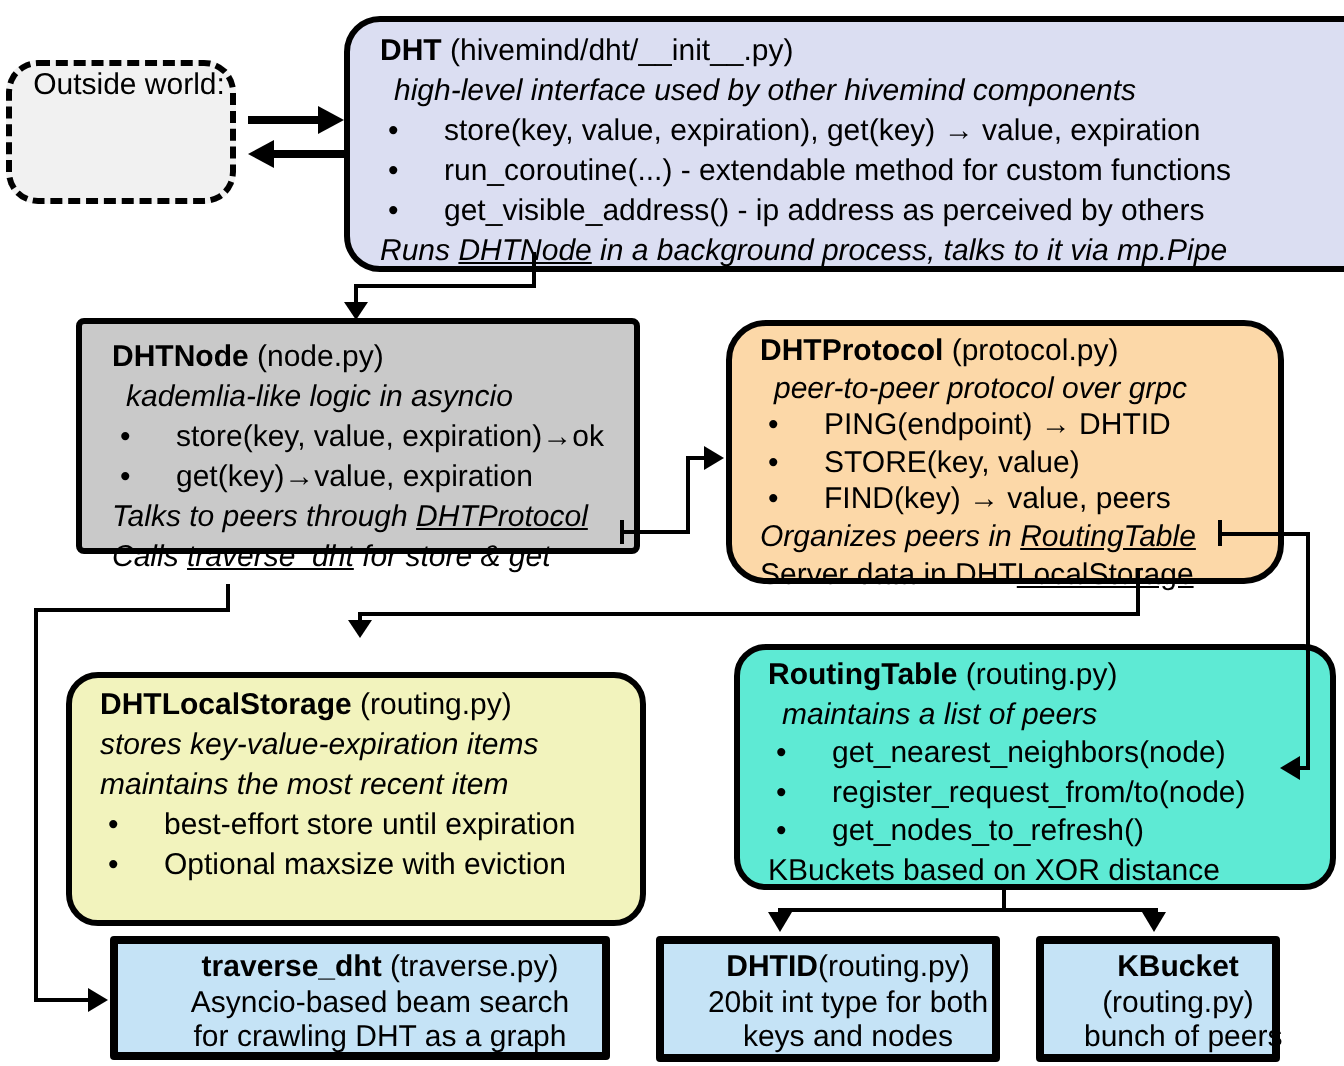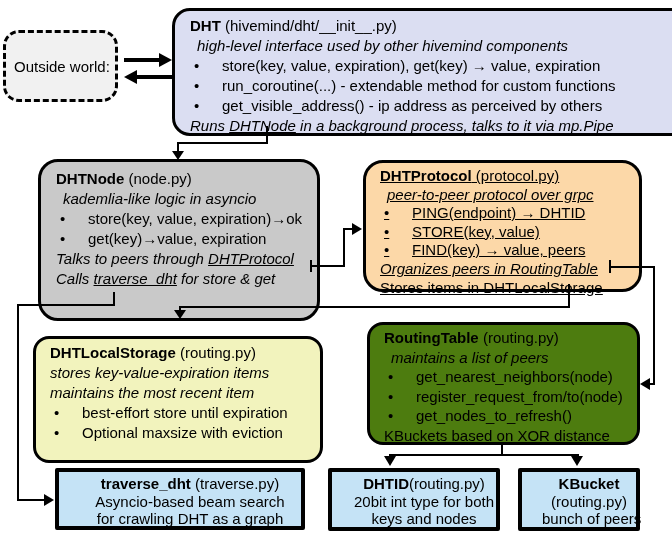--- a/index.html
+++ b/index.html
@@ -16,31 +16,31 @@
   .sub { padding-left:7px; }
   .bul { display:flex; }
   .bul::before { content:"\2022"; display:inline-block; width:28px; padding-left:4px; flex:0 0 auto; }
   .hline, .vline { position:absolute; background:#000; }
   .hline { height:2px; }
   .vline { width:2px; }
   .arr { position:absolute; width:0; height:0; }
 
   #b-outside { left:3px; top:30px; width:115px; height:72px; background:#f1f1f1;
                border:3.5px dashed #000; border-radius:16px;
-               display:flex; flex-direction:column; justify-content:center;
+               display:flex; flex-direction:row; justify-content:center;
                padding-left:8px; line-height:19px; font-size:15px; }
   #b-dht { left:172px; top:8px; width:563px; height:128px; background:#dbdef2;
            border-radius:18px; padding:5px 6px 0 15px; line-height:20px; }
-  #b-dhtnode { left:38px; top:159px; width:282px; height:162px; background:#c9c9c9;
-               border-radius:20px; padding:7px 6px 0 15px; line-height:20px; }
+  #b-dhtnode { left:38px; top:159px; width:282px; height:118px; background:#c9c9c9;
+               border-radius:4px; padding:7px 6px 0 15px; line-height:20px; }
   #b-dhtprotocol { left:363px; top:160px; width:279px; height:132px; background:#fcd8a8;
-                   border-radius:20px; padding:4px 4px 0 14px; line-height:18.6px;text-decoration:underline; }
+                   border-radius:20px; padding:4px 4px 0 14px; line-height:18.6px; }
   #b-localstorage { left:33px; top:336px; width:290px; height:127px; background:#f2f3bd;
                     border-radius:16px; padding:4px 4px 0 14px; line-height:20px; }
-  #b-routingtable { left:367px; top:322px; width:273px; height:123px; background:#4d7c0f;
+  #b-routingtable { left:367px; top:322px; width:301px; height:123px; background:#5eead4;
                     border-radius:16px; padding:3px 4px 0 14px; line-height:19.5px; }
   .leaf { background:#c5e3f6; border-width:4.5px; border-radius:2px;
           text-align:center; line-height:17.5px; padding-top:3px; }
   #b-traverse { left:55px; top:468px; width:250px; height:62px; }
   #b-dhtid { left:328px; top:468px; width:172px; height:63px; }
   #b-kbucket { left:518px; top:468px; width:122px; height:63px;text-align:center; }
 </style>
 </head>
 <body>
 
@@ -84,21 +84,21 @@
     <div class="row bul">
         <span>PING(endpoint) → DHTID</span>
       </div>
     <div class="row bul">
         <span>STORE(key, value)</span>
       </div>
     <div class="row bul">
         <span>FIND(key) → value, peers</span>
       </div>
     <div class="row it"><span>Organizes peers in </span><span class="u">RoutingTable</span></div>
-    <div class="row"><span>Stores items in DHT</span><span class="u">LocalStorage</span></div>
+    <div class="row"><span>Server data in DHT</span><span class="u">LocalStorage</span></div>
   </div>
 
   <div class="box" id="b-localstorage">
     <div class="row"><span class="b">DHTLocalStorage</span><span> (routing.py)</span></div>
     <div class="row it">stores key-value-expiration items</div>
     <div class="row it">maintains the most recent item</div>
     <div class="row bul">
         <span>best-effort store until expiration</span>
       </div>
     <div class="row bul">

